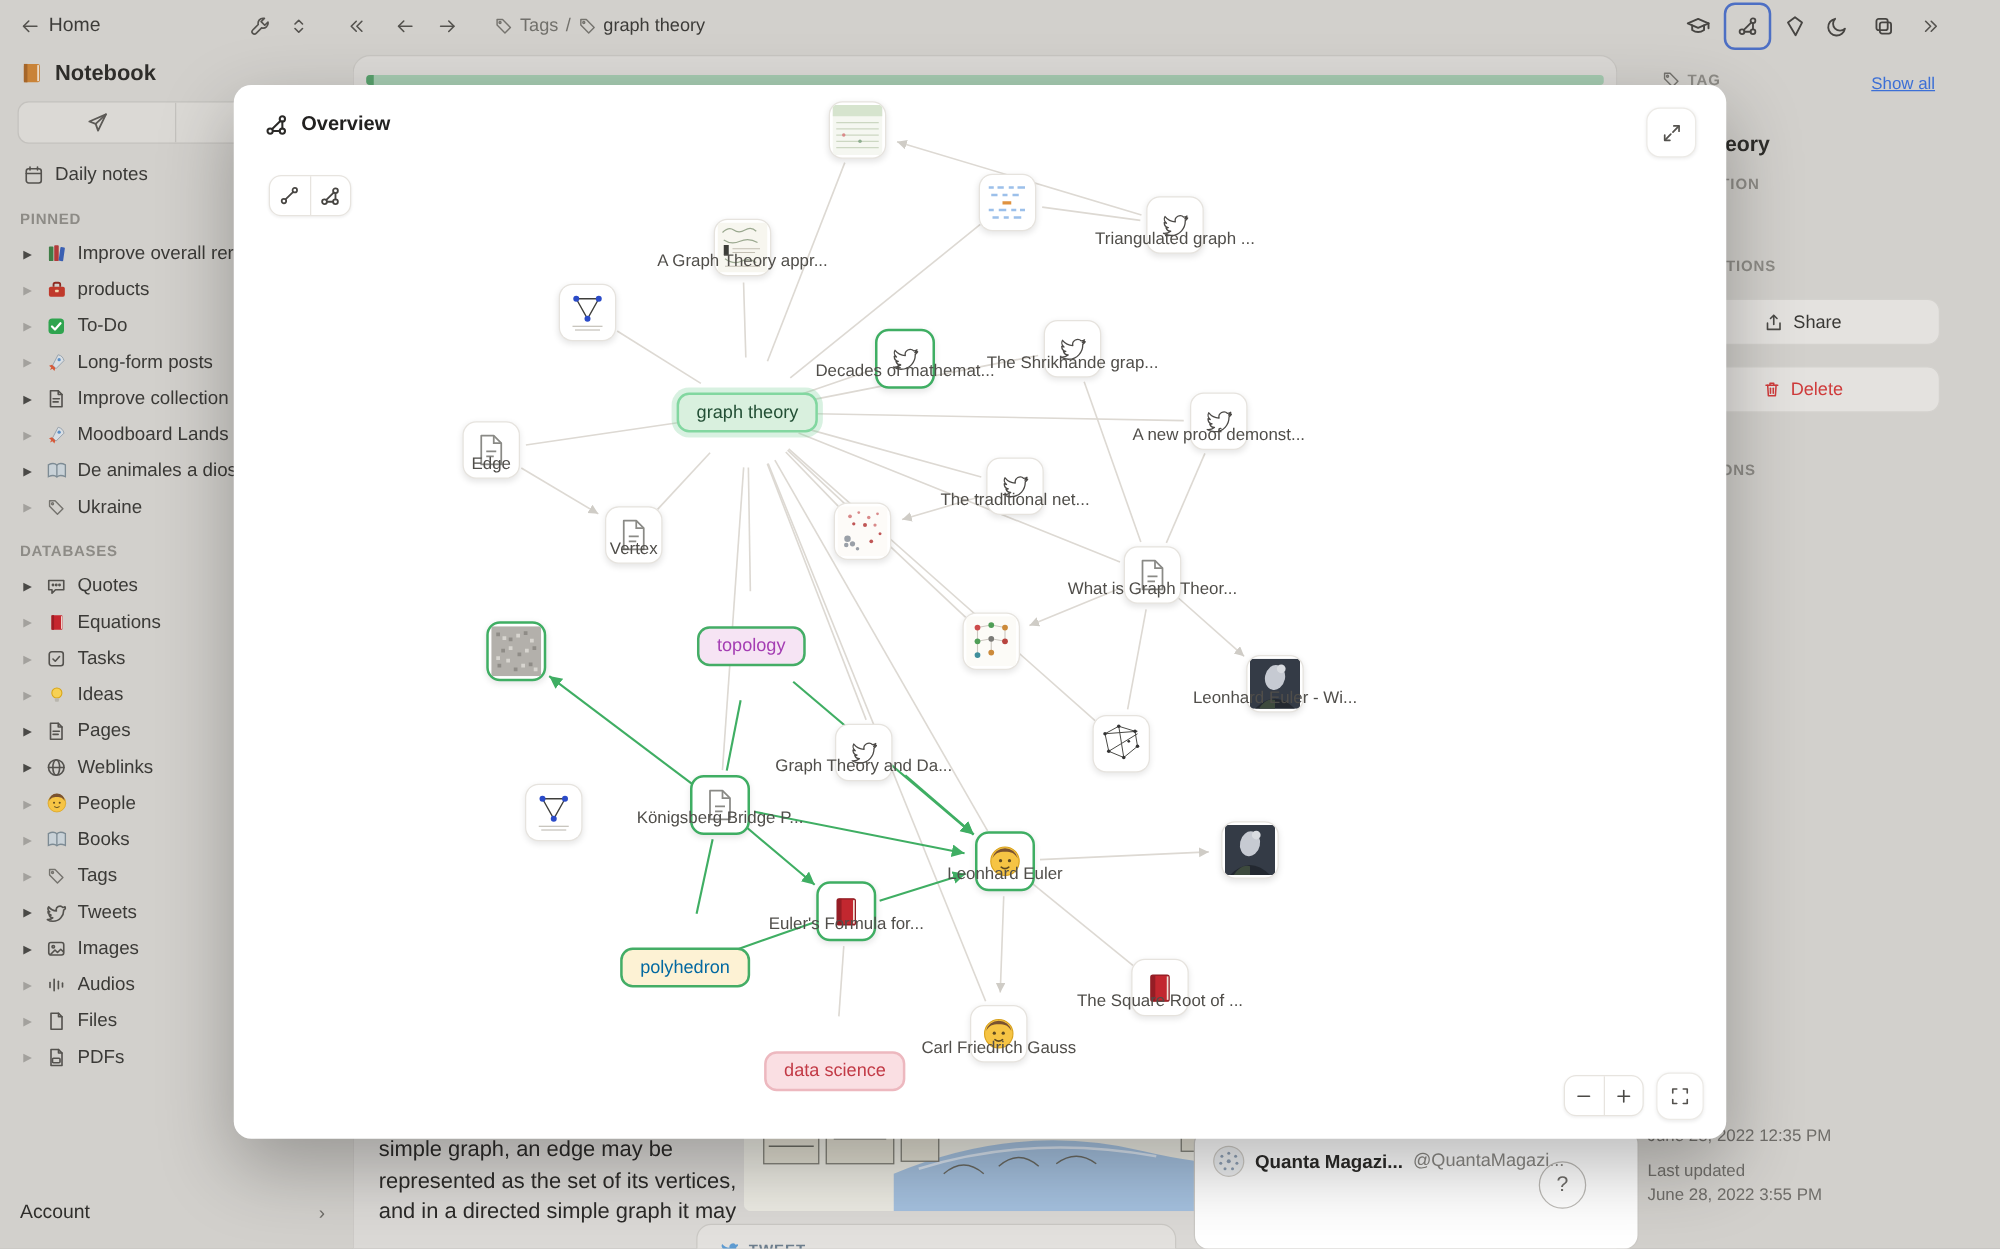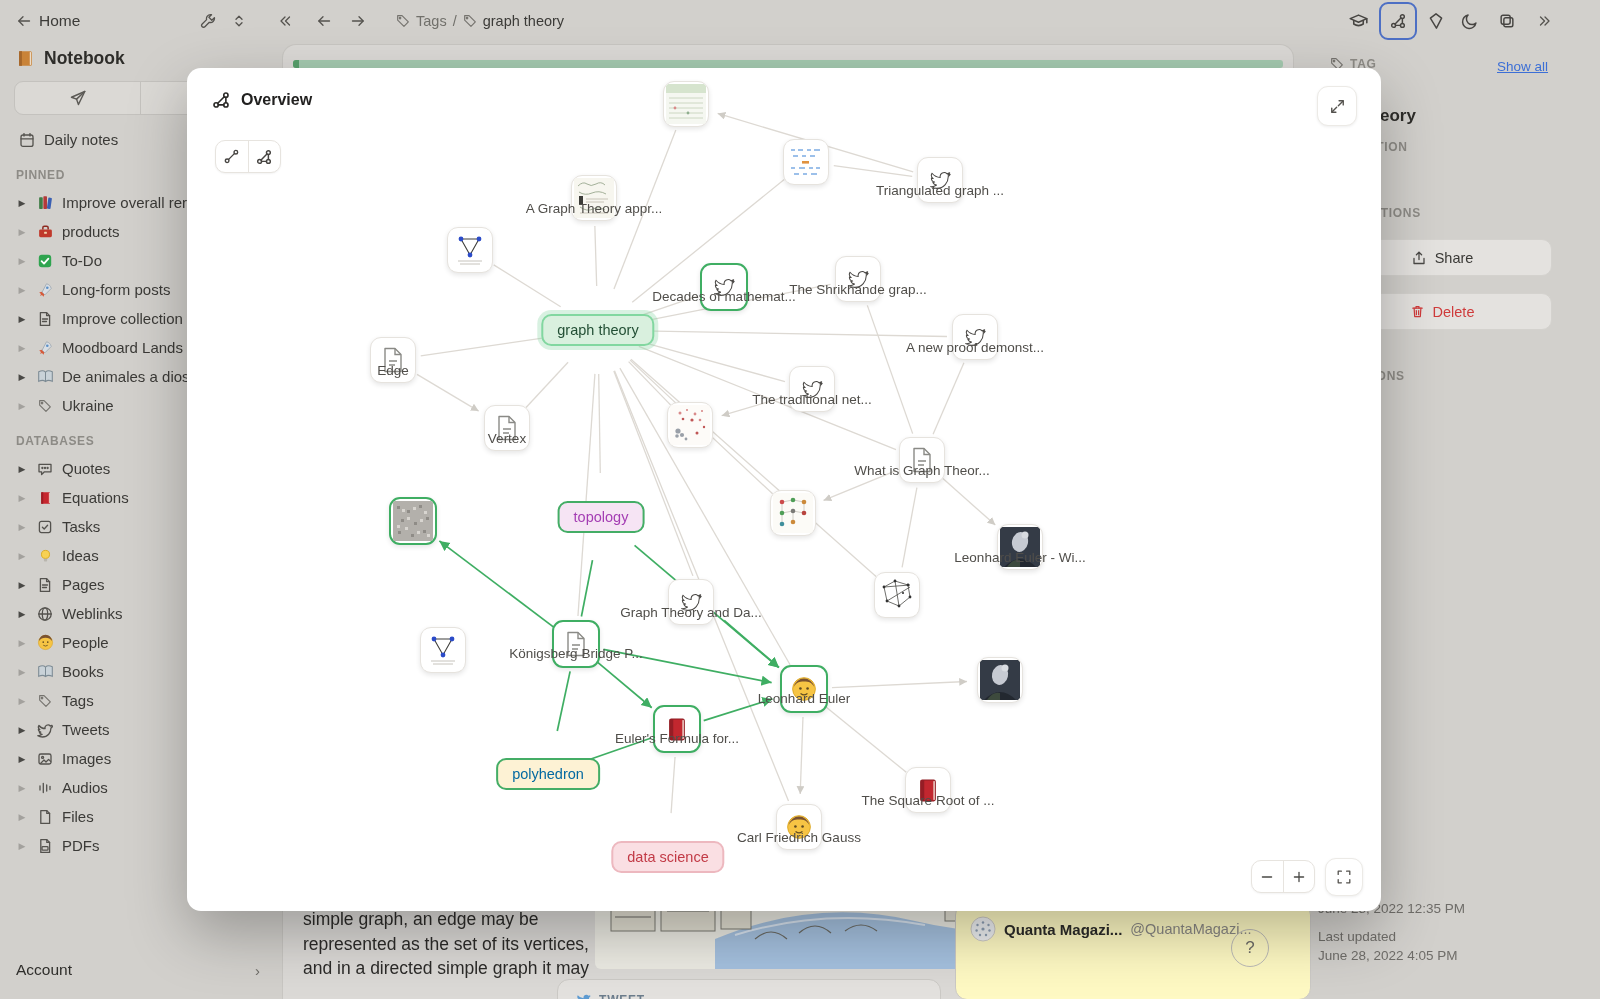--- a/index.html
+++ b/index.html
@@ -29,21 +29,21 @@
   .sb-account{position:absolute;left:0;bottom:20px;width:282px;display:flex;align-items:center;justify-content:space-between;padding:0 22px 0 16px;box-sizing:border-box;font-size:15.5px;color:#2f2e2b;cursor:pointer;}
 
   
   .content-card{position:absolute;left:282px;top:44px;width:1012px;height:955px;background:#dbd9d6;border-radius:14px 14px 0 0;border:1px solid #c8c6c2;border-bottom:none;box-sizing:border-box;}
   .tag-band{position:absolute;left:10px;top:15px;right:10px;height:8px;background:#a5cab0;border-radius:3px;}
   .tag-band .tick{position:absolute;left:0;top:0;width:6px;height:8px;background:#58a06c;border-radius:3px 0 0 3px;}
   .article{position:absolute;left:20px;top:862px;width:480px;font-size:17.5px;line-height:24.5px;color:#2c2b29;}
   .illu{position:absolute;left:312px;top:828px;width:492px;height:96px;border-radius:6px;overflow:hidden;}
   .tweet-head-card{position:absolute;left:274px;top:934px;width:382px;height:70px;background:#e3e1de;border:1px solid #cbc9c5;border-radius:12px 12px 0 0;}
   .tweet-head{display:flex;align-items:center;gap:8px;padding:12px 0 0 18px;font-size:12px;font-weight:700;letter-spacing:.8px;color:#6c7d8c;}
-  .tweet-card{position:absolute;left:672px;top:858px;width:356px;height:97px;background:#fef9c3;border:1px solid #cbc9c5;border-radius:12px;padding:12px 14px;box-sizing:border-box;cursor:pointer;}
+  .tweet-card{position:absolute;left:672px;top:858px;width:356px;height:97px;background:#ffffff;border:1px solid #cbc9c5;border-radius:12px;padding:12px 14px;box-sizing:border-box;cursor:pointer;}
   .tw-top{display:flex;align-items:center;gap:8px;}
   .tw-name{font-size:15px;font-weight:700;color:#2c2b29;}
   .tw-handle{font-size:14.5px;color:#8a8884;}
   .tw-text{margin-top:9px;font-size:15px;line-height:22px;color:#2c2b29;}
   .help-btn{position:absolute;left:948px;top:884px;width:36px;height:36px;border-radius:50%;border:1.5px solid #bdbbb7;color:#6e6c68;font-size:17px;display:flex;align-items:center;justify-content:center;cursor:pointer;}
 
   
   .rp-label{position:absolute;font-size:12px;font-weight:700;letter-spacing:.7px;color:#8d8b86;}
   .rp-title{position:absolute;font-size:17px;font-weight:700;color:#2e2d2a;}
   .rp-link{position:absolute;font-size:13.5px;color:#3c6fd6;text-decoration:underline;cursor:pointer;}
@@ -596,21 +596,21 @@
             <path d="M4.4 4.4l.6 9h6l.6-9"></path>
             <line x1="6.8" y1="7" x2="6.8" y2="11.4"></line>
             <line x1="9.2" y1="7" x2="9.2" y2="11.4"></line>
           </svg>
         </span>
       <span>Delete</span>
     </div>
     <div class="rp-label" style="left:1311px;top:369px;">COLLECTIONS</div>
     <div class="rp-date" style="top:901px;">June 28, 2022 12:35 PM</div>
     <div class="rp-date" style="top:929px;">Last updated</div>
-    <div class="rp-date" style="top:948px;">June 28, 2022 4:05 PM</div>
+    <div class="rp-date" style="top:948px;">June 28, 2022 3:55 PM</div>
   </div>
 
   <div class="modal">
     <div id="graph">
       <svg id="edges" width="1194" height="843">
         <defs>
           <marker id="mgray" markerWidth="8" markerHeight="8" refX="6" refY="3" orient="auto">
               <path d="M0 0 L6 3 L0 6 Z" fill="#cfccc6"></path>
             </marker>
           <marker id="mgreen" markerWidth="8" markerHeight="8" refX="6" refY="3" orient="auto">

